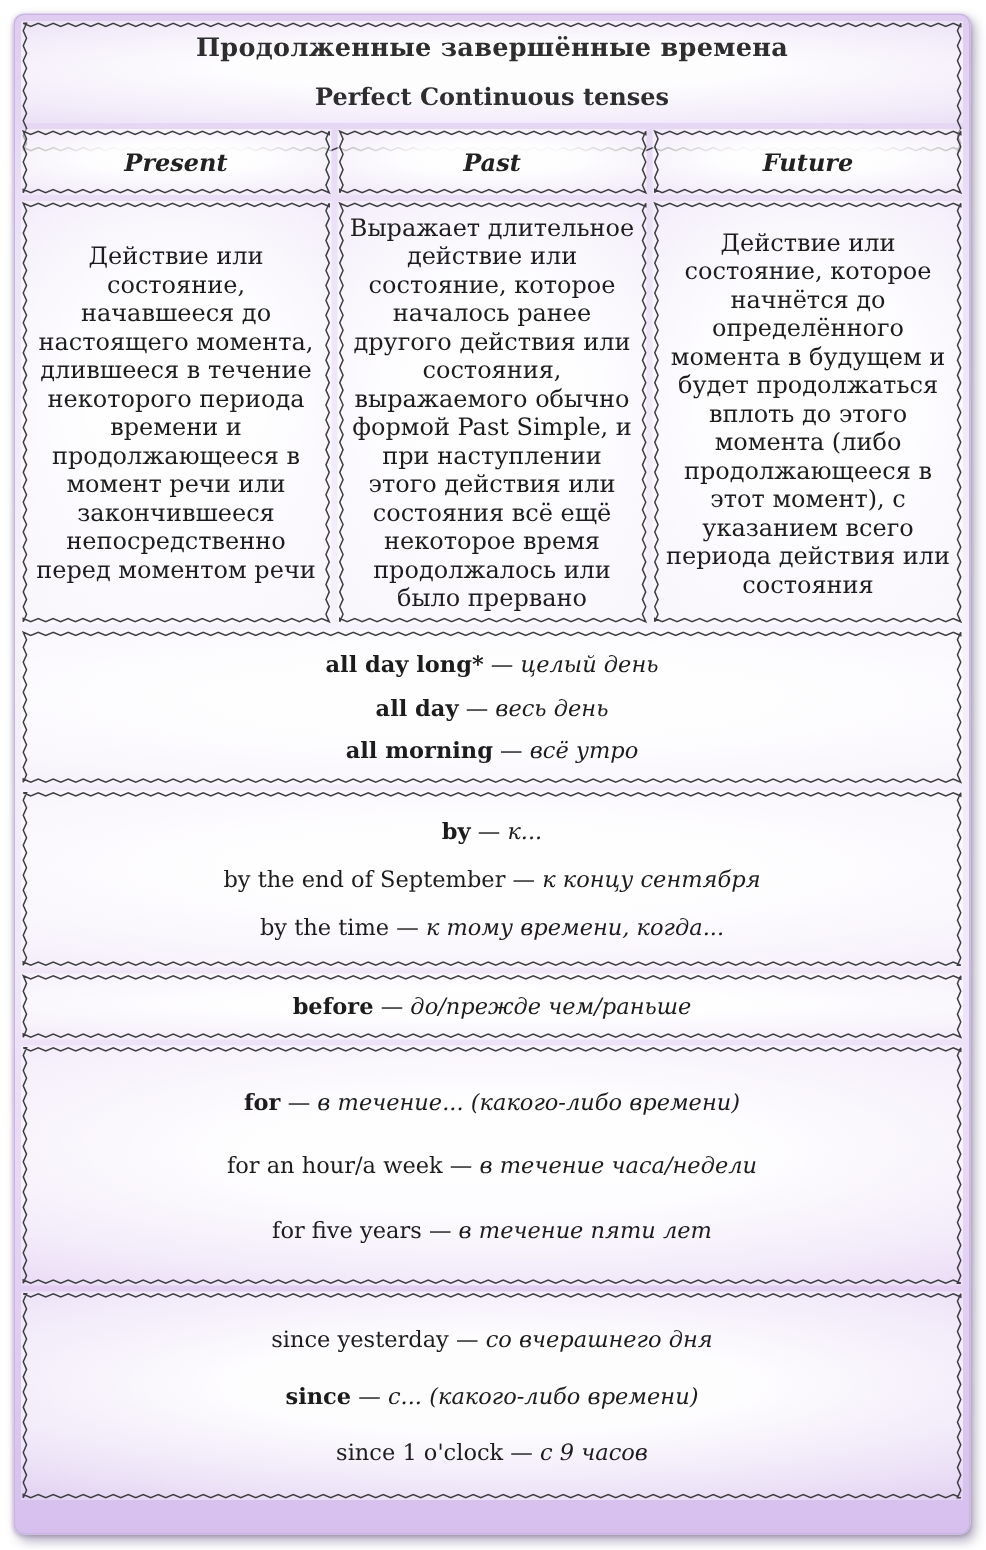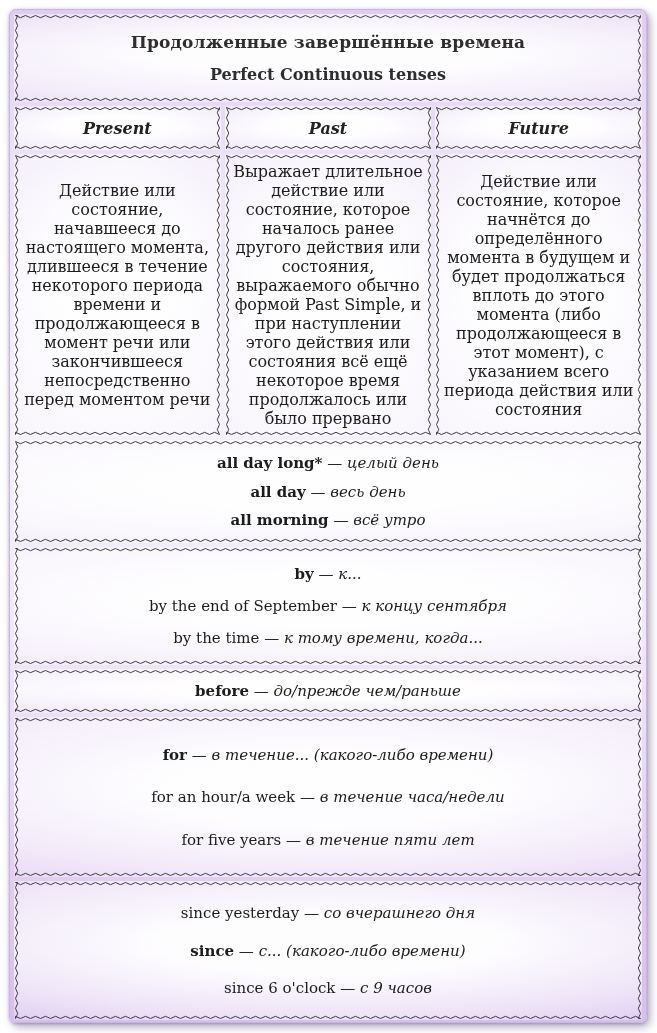--- a/index.html
+++ b/index.html
@@ -33,21 +33,21 @@
     background: radial-gradient(ellipse 95% 80% at 50% 45%,
       rgba(255,255,255,0.96) 28%,
       rgba(255,255,255,0.55) 66%,
       rgba(255,255,255,0.05) 100%);
     display: flex; flex-direction: column;
     align-items: center; justify-content: center;
     text-align: center;
   }
   .zzsvg { position: absolute; left: 0; top: 0; pointer-events: none; }
 
-  .sec-header { height: 88px; }
+  .sec-header { height: 68px; }
   .title-ru { font-size: 17px; font-weight: bold; color: #2e2e2e; letter-spacing: .2px; }
   .title-en { font-size: 16px; font-weight: bold; color: #2e2e2e; margin-top: 13px; }
 
   .row3 { display: flex; gap: 4px; flex: none; }
   .row3 .cell { flex: 1 1 0; }
   .colhead-row { height: 44px; }
   .colhead-row .cell { height: 44px; font-size: 16px; font-weight: bold; font-style: italic; color: #222; }
   .desc-row .cell {
     height: 282px;
     font-size: 16px; line-height: 19px;
@@ -153,21 +153,21 @@
         <div class="mrow"><span class="en b">for</span><span class="sep"> — </span><span class="ru">в течение... (какого-либо времени)</span></div>
         <div class="mrow"><span class="en">for an hour/a week</span><span class="sep"> — </span><span class="ru">в течение часа/недели</span></div>
         <div class="mrow"><span class="en">for five years</span><span class="sep"> — </span><span class="ru">в течение пяти лет</span></div>
         <svg width="628" height="160" class="zzsvg">
           <path d="M1.5 1.5 L6.5 3.7 L11.5 1.5 L16.5 3.7 L21.5 1.5 L26.5 3.7 L31.5 1.5 L36.5 3.7 L41.5 1.5 L46.5 3.7 L51.5 1.5 L56.5 3.7 L61.5 1.5 L66.5 3.7 L71.5 1.5 L76.5 3.7 L81.5 1.5 L86.5 3.7 L91.5 1.5 L96.5 3.7 L101.5 1.5 L106.5 3.7 L111.5 1.5 L116.5 3.7 L121.5 1.5 L126.5 3.7 L131.5 1.5 L136.5 3.7 L141.5 1.5 L146.5 3.7 L151.5 1.5 L156.5 3.7 L161.5 1.5 L166.5 3.7 L171.5 1.5 L176.5 3.7 L181.5 1.5 L186.5 3.7 L191.5 1.5 L196.5 3.7 L201.5 1.5 L206.5 3.7 L211.5 1.5 L216.5 3.7 L221.5 1.5 L226.5 3.7 L231.5 1.5 L236.5 3.7 L241.5 1.5 L246.5 3.7 L251.5 1.5 L256.5 3.7 L261.5 1.5 L266.5 3.7 L271.5 1.5 L276.5 3.7 L281.5 1.5 L286.5 3.7 L291.5 1.5 L296.5 3.7 L301.5 1.5 L306.5 3.7 L311.5 1.5 L316.5 3.7 L321.5 1.5 L326.5 3.7 L331.5 1.5 L336.5 3.7 L341.5 1.5 L346.5 3.7 L351.5 1.5 L356.5 3.7 L361.5 1.5 L366.5 3.7 L371.5 1.5 L376.5 3.7 L381.5 1.5 L386.5 3.7 L391.5 1.5 L396.5 3.7 L401.5 1.5 L406.5 3.7 L411.5 1.5 L416.5 3.7 L421.5 1.5 L426.5 3.7 L431.5 1.5 L436.5 3.7 L441.5 1.5 L446.5 3.7 L451.5 1.5 L456.5 3.7 L461.5 1.5 L466.5 3.7 L471.5 1.5 L476.5 3.7 L481.5 1.5 L486.5 3.7 L491.5 1.5 L496.5 3.7 L501.5 1.5 L506.5 3.7 L511.5 1.5 L516.5 3.7 L521.5 1.5 L526.5 3.7 L531.5 1.5 L536.5 3.7 L541.5 1.5 L546.5 3.7 L551.5 1.5 L556.5 3.7 L561.5 1.5 L566.5 3.7 L571.5 1.5 L576.5 3.7 L581.5 1.5 L586.5 3.7 L591.5 1.5 L596.5 3.7 L601.5 1.5 L606.5 3.7 L611.5 1.5 L616.5 3.7 L621.5 1.5 L626.5 3.7 L626.5 1.5 L624.3 6.6 L626.5 11.6 L624.3 16.7 L626.5 21.8 L624.3 26.8 L626.5 31.9 L624.3 37.0 L626.5 42.0 L624.3 47.1 L626.5 52.1 L624.3 57.2 L626.5 62.3 L624.3 67.3 L626.5 72.4 L624.3 77.5 L626.5 82.5 L624.3 87.6 L626.5 92.7 L624.3 97.7 L626.5 102.8 L624.3 107.9 L626.5 112.9 L624.3 118.0 L626.5 123.0 L624.3 128.1 L626.5 133.2 L624.3 138.2 L626.5 143.3 L624.3 148.4 L626.5 153.4 L624.3 158.5 L626.5 158.5 L621.5 156.3 L616.5 158.5 L611.5 156.3 L606.5 158.5 L601.5 156.3 L596.5 158.5 L591.5 156.3 L586.5 158.5 L581.5 156.3 L576.5 158.5 L571.5 156.3 L566.5 158.5 L561.5 156.3 L556.5 158.5 L551.5 156.3 L546.5 158.5 L541.5 156.3 L536.5 158.5 L531.5 156.3 L526.5 158.5 L521.5 156.3 L516.5 158.5 L511.5 156.3 L506.5 158.5 L501.5 156.3 L496.5 158.5 L491.5 156.3 L486.5 158.5 L481.5 156.3 L476.5 158.5 L471.5 156.3 L466.5 158.5 L461.5 156.3 L456.5 158.5 L451.5 156.3 L446.5 158.5 L441.5 156.3 L436.5 158.5 L431.5 156.3 L426.5 158.5 L421.5 156.3 L416.5 158.5 L411.5 156.3 L406.5 158.5 L401.5 156.3 L396.5 158.5 L391.5 156.3 L386.5 158.5 L381.5 156.3 L376.5 158.5 L371.5 156.3 L366.5 158.5 L361.5 156.3 L356.5 158.5 L351.5 156.3 L346.5 158.5 L341.5 156.3 L336.5 158.5 L331.5 156.3 L326.5 158.5 L321.5 156.3 L316.5 158.5 L311.5 156.3 L306.5 158.5 L301.5 156.3 L296.5 158.5 L291.5 156.3 L286.5 158.5 L281.5 156.3 L276.5 158.5 L271.5 156.3 L266.5 158.5 L261.5 156.3 L256.5 158.5 L251.5 156.3 L246.5 158.5 L241.5 156.3 L236.5 158.5 L231.5 156.3 L226.5 158.5 L221.5 156.3 L216.5 158.5 L211.5 156.3 L206.5 158.5 L201.5 156.3 L196.5 158.5 L191.5 156.3 L186.5 158.5 L181.5 156.3 L176.5 158.5 L171.5 156.3 L166.5 158.5 L161.5 156.3 L156.5 158.5 L151.5 156.3 L146.5 158.5 L141.5 156.3 L136.5 158.5 L131.5 156.3 L126.5 158.5 L121.5 156.3 L116.5 158.5 L111.5 156.3 L106.5 158.5 L101.5 156.3 L96.5 158.5 L91.5 156.3 L86.5 158.5 L81.5 156.3 L76.5 158.5 L71.5 156.3 L66.5 158.5 L61.5 156.3 L56.5 158.5 L51.5 156.3 L46.5 158.5 L41.5 156.3 L36.5 158.5 L31.5 156.3 L26.5 158.5 L21.5 156.3 L16.5 158.5 L11.5 156.3 L6.5 158.5 L1.5 156.3 L1.5 158.5 L3.7 153.4 L1.5 148.4 L3.7 143.3 L1.5 138.2 L3.7 133.2 L1.5 128.1 L3.7 123.0 L1.5 118.0 L3.7 112.9 L1.5 107.9 L3.7 102.8 L1.5 97.7 L3.7 92.7 L1.5 87.6 L3.7 82.5 L1.5 77.5 L3.7 72.4 L1.5 67.3 L3.7 62.3 L1.5 57.2 L3.7 52.1 L1.5 47.1 L3.7 42.0 L1.5 37.0 L3.7 31.9 L1.5 26.8 L3.7 21.8 L1.5 16.7 L3.7 11.6 L1.5 6.6 L3.7 1.5 Z" fill="none" stroke="#3e3e42" stroke-width="1"></path>
         </svg>
       </section>
     <section class="cell zz tm" data-section="4">
         <div class="mrow"><span class="en">since yesterday</span><span class="sep"> — </span><span class="ru">со вчерашнего дня</span></div>
         <div class="mrow"><span class="en b">since</span><span class="sep"> — </span><span class="ru">с... (какого-либо времени)</span></div>
-        <div class="mrow"><span class="en">since 6 o'clock</span><span class="sep"> — </span><span class="ru">с 9 часов</span></div>
+        <div class="mrow"><span class="en">since 1 o'clock</span><span class="sep"> — </span><span class="ru">с 9 часов</span></div>
         <svg width="628" height="139" class="zzsvg">
           <path d="M1.5 1.5 L6.5 3.7 L11.5 1.5 L16.5 3.7 L21.5 1.5 L26.5 3.7 L31.5 1.5 L36.5 3.7 L41.5 1.5 L46.5 3.7 L51.5 1.5 L56.5 3.7 L61.5 1.5 L66.5 3.7 L71.5 1.5 L76.5 3.7 L81.5 1.5 L86.5 3.7 L91.5 1.5 L96.5 3.7 L101.5 1.5 L106.5 3.7 L111.5 1.5 L116.5 3.7 L121.5 1.5 L126.5 3.7 L131.5 1.5 L136.5 3.7 L141.5 1.5 L146.5 3.7 L151.5 1.5 L156.5 3.7 L161.5 1.5 L166.5 3.7 L171.5 1.5 L176.5 3.7 L181.5 1.5 L186.5 3.7 L191.5 1.5 L196.5 3.7 L201.5 1.5 L206.5 3.7 L211.5 1.5 L216.5 3.7 L221.5 1.5 L226.5 3.7 L231.5 1.5 L236.5 3.7 L241.5 1.5 L246.5 3.7 L251.5 1.5 L256.5 3.7 L261.5 1.5 L266.5 3.7 L271.5 1.5 L276.5 3.7 L281.5 1.5 L286.5 3.7 L291.5 1.5 L296.5 3.7 L301.5 1.5 L306.5 3.7 L311.5 1.5 L316.5 3.7 L321.5 1.5 L326.5 3.7 L331.5 1.5 L336.5 3.7 L341.5 1.5 L346.5 3.7 L351.5 1.5 L356.5 3.7 L361.5 1.5 L366.5 3.7 L371.5 1.5 L376.5 3.7 L381.5 1.5 L386.5 3.7 L391.5 1.5 L396.5 3.7 L401.5 1.5 L406.5 3.7 L411.5 1.5 L416.5 3.7 L421.5 1.5 L426.5 3.7 L431.5 1.5 L436.5 3.7 L441.5 1.5 L446.5 3.7 L451.5 1.5 L456.5 3.7 L461.5 1.5 L466.5 3.7 L471.5 1.5 L476.5 3.7 L481.5 1.5 L486.5 3.7 L491.5 1.5 L496.5 3.7 L501.5 1.5 L506.5 3.7 L511.5 1.5 L516.5 3.7 L521.5 1.5 L526.5 3.7 L531.5 1.5 L536.5 3.7 L541.5 1.5 L546.5 3.7 L551.5 1.5 L556.5 3.7 L561.5 1.5 L566.5 3.7 L571.5 1.5 L576.5 3.7 L581.5 1.5 L586.5 3.7 L591.5 1.5 L596.5 3.7 L601.5 1.5 L606.5 3.7 L611.5 1.5 L616.5 3.7 L621.5 1.5 L626.5 3.7 L626.5 1.5 L624.3 6.5 L626.5 11.6 L624.3 16.6 L626.5 21.6 L624.3 26.7 L626.5 31.7 L624.3 36.8 L626.5 41.8 L624.3 46.8 L626.5 51.9 L624.3 56.9 L626.5 61.9 L624.3 67.0 L626.5 72.0 L624.3 77.1 L626.5 82.1 L624.3 87.1 L626.5 92.2 L624.3 97.2 L626.5 102.2 L624.3 107.3 L626.5 112.3 L624.3 117.4 L626.5 122.4 L624.3 127.4 L626.5 132.5 L624.3 137.5 L626.5 137.5 L621.5 135.3 L616.5 137.5 L611.5 135.3 L606.5 137.5 L601.5 135.3 L596.5 137.5 L591.5 135.3 L586.5 137.5 L581.5 135.3 L576.5 137.5 L571.5 135.3 L566.5 137.5 L561.5 135.3 L556.5 137.5 L551.5 135.3 L546.5 137.5 L541.5 135.3 L536.5 137.5 L531.5 135.3 L526.5 137.5 L521.5 135.3 L516.5 137.5 L511.5 135.3 L506.5 137.5 L501.5 135.3 L496.5 137.5 L491.5 135.3 L486.5 137.5 L481.5 135.3 L476.5 137.5 L471.5 135.3 L466.5 137.5 L461.5 135.3 L456.5 137.5 L451.5 135.3 L446.5 137.5 L441.5 135.3 L436.5 137.5 L431.5 135.3 L426.5 137.5 L421.5 135.3 L416.5 137.5 L411.5 135.3 L406.5 137.5 L401.5 135.3 L396.5 137.5 L391.5 135.3 L386.5 137.5 L381.5 135.3 L376.5 137.5 L371.5 135.3 L366.5 137.5 L361.5 135.3 L356.5 137.5 L351.5 135.3 L346.5 137.5 L341.5 135.3 L336.5 137.5 L331.5 135.3 L326.5 137.5 L321.5 135.3 L316.5 137.5 L311.5 135.3 L306.5 137.5 L301.5 135.3 L296.5 137.5 L291.5 135.3 L286.5 137.5 L281.5 135.3 L276.5 137.5 L271.5 135.3 L266.5 137.5 L261.5 135.3 L256.5 137.5 L251.5 135.3 L246.5 137.5 L241.5 135.3 L236.5 137.5 L231.5 135.3 L226.5 137.5 L221.5 135.3 L216.5 137.5 L211.5 135.3 L206.5 137.5 L201.5 135.3 L196.5 137.5 L191.5 135.3 L186.5 137.5 L181.5 135.3 L176.5 137.5 L171.5 135.3 L166.5 137.5 L161.5 135.3 L156.5 137.5 L151.5 135.3 L146.5 137.5 L141.5 135.3 L136.5 137.5 L131.5 135.3 L126.5 137.5 L121.5 135.3 L116.5 137.5 L111.5 135.3 L106.5 137.5 L101.5 135.3 L96.5 137.5 L91.5 135.3 L86.5 137.5 L81.5 135.3 L76.5 137.5 L71.5 135.3 L66.5 137.5 L61.5 135.3 L56.5 137.5 L51.5 135.3 L46.5 137.5 L41.5 135.3 L36.5 137.5 L31.5 135.3 L26.5 137.5 L21.5 135.3 L16.5 137.5 L11.5 135.3 L6.5 137.5 L1.5 135.3 L1.5 137.5 L3.7 132.5 L1.5 127.4 L3.7 122.4 L1.5 117.4 L3.7 112.3 L1.5 107.3 L3.7 102.2 L1.5 97.2 L3.7 92.2 L1.5 87.1 L3.7 82.1 L1.5 77.1 L3.7 72.0 L1.5 67.0 L3.7 61.9 L1.5 56.9 L3.7 51.9 L1.5 46.8 L3.7 41.8 L1.5 36.8 L3.7 31.7 L1.5 26.7 L3.7 21.6 L1.5 16.6 L3.7 11.6 L1.5 6.5 L3.7 1.5 Z" fill="none" stroke="#3e3e42" stroke-width="1"></path>
         </svg>
       </section>
 
   </div>
 
 </div>
 
 </body></html>

